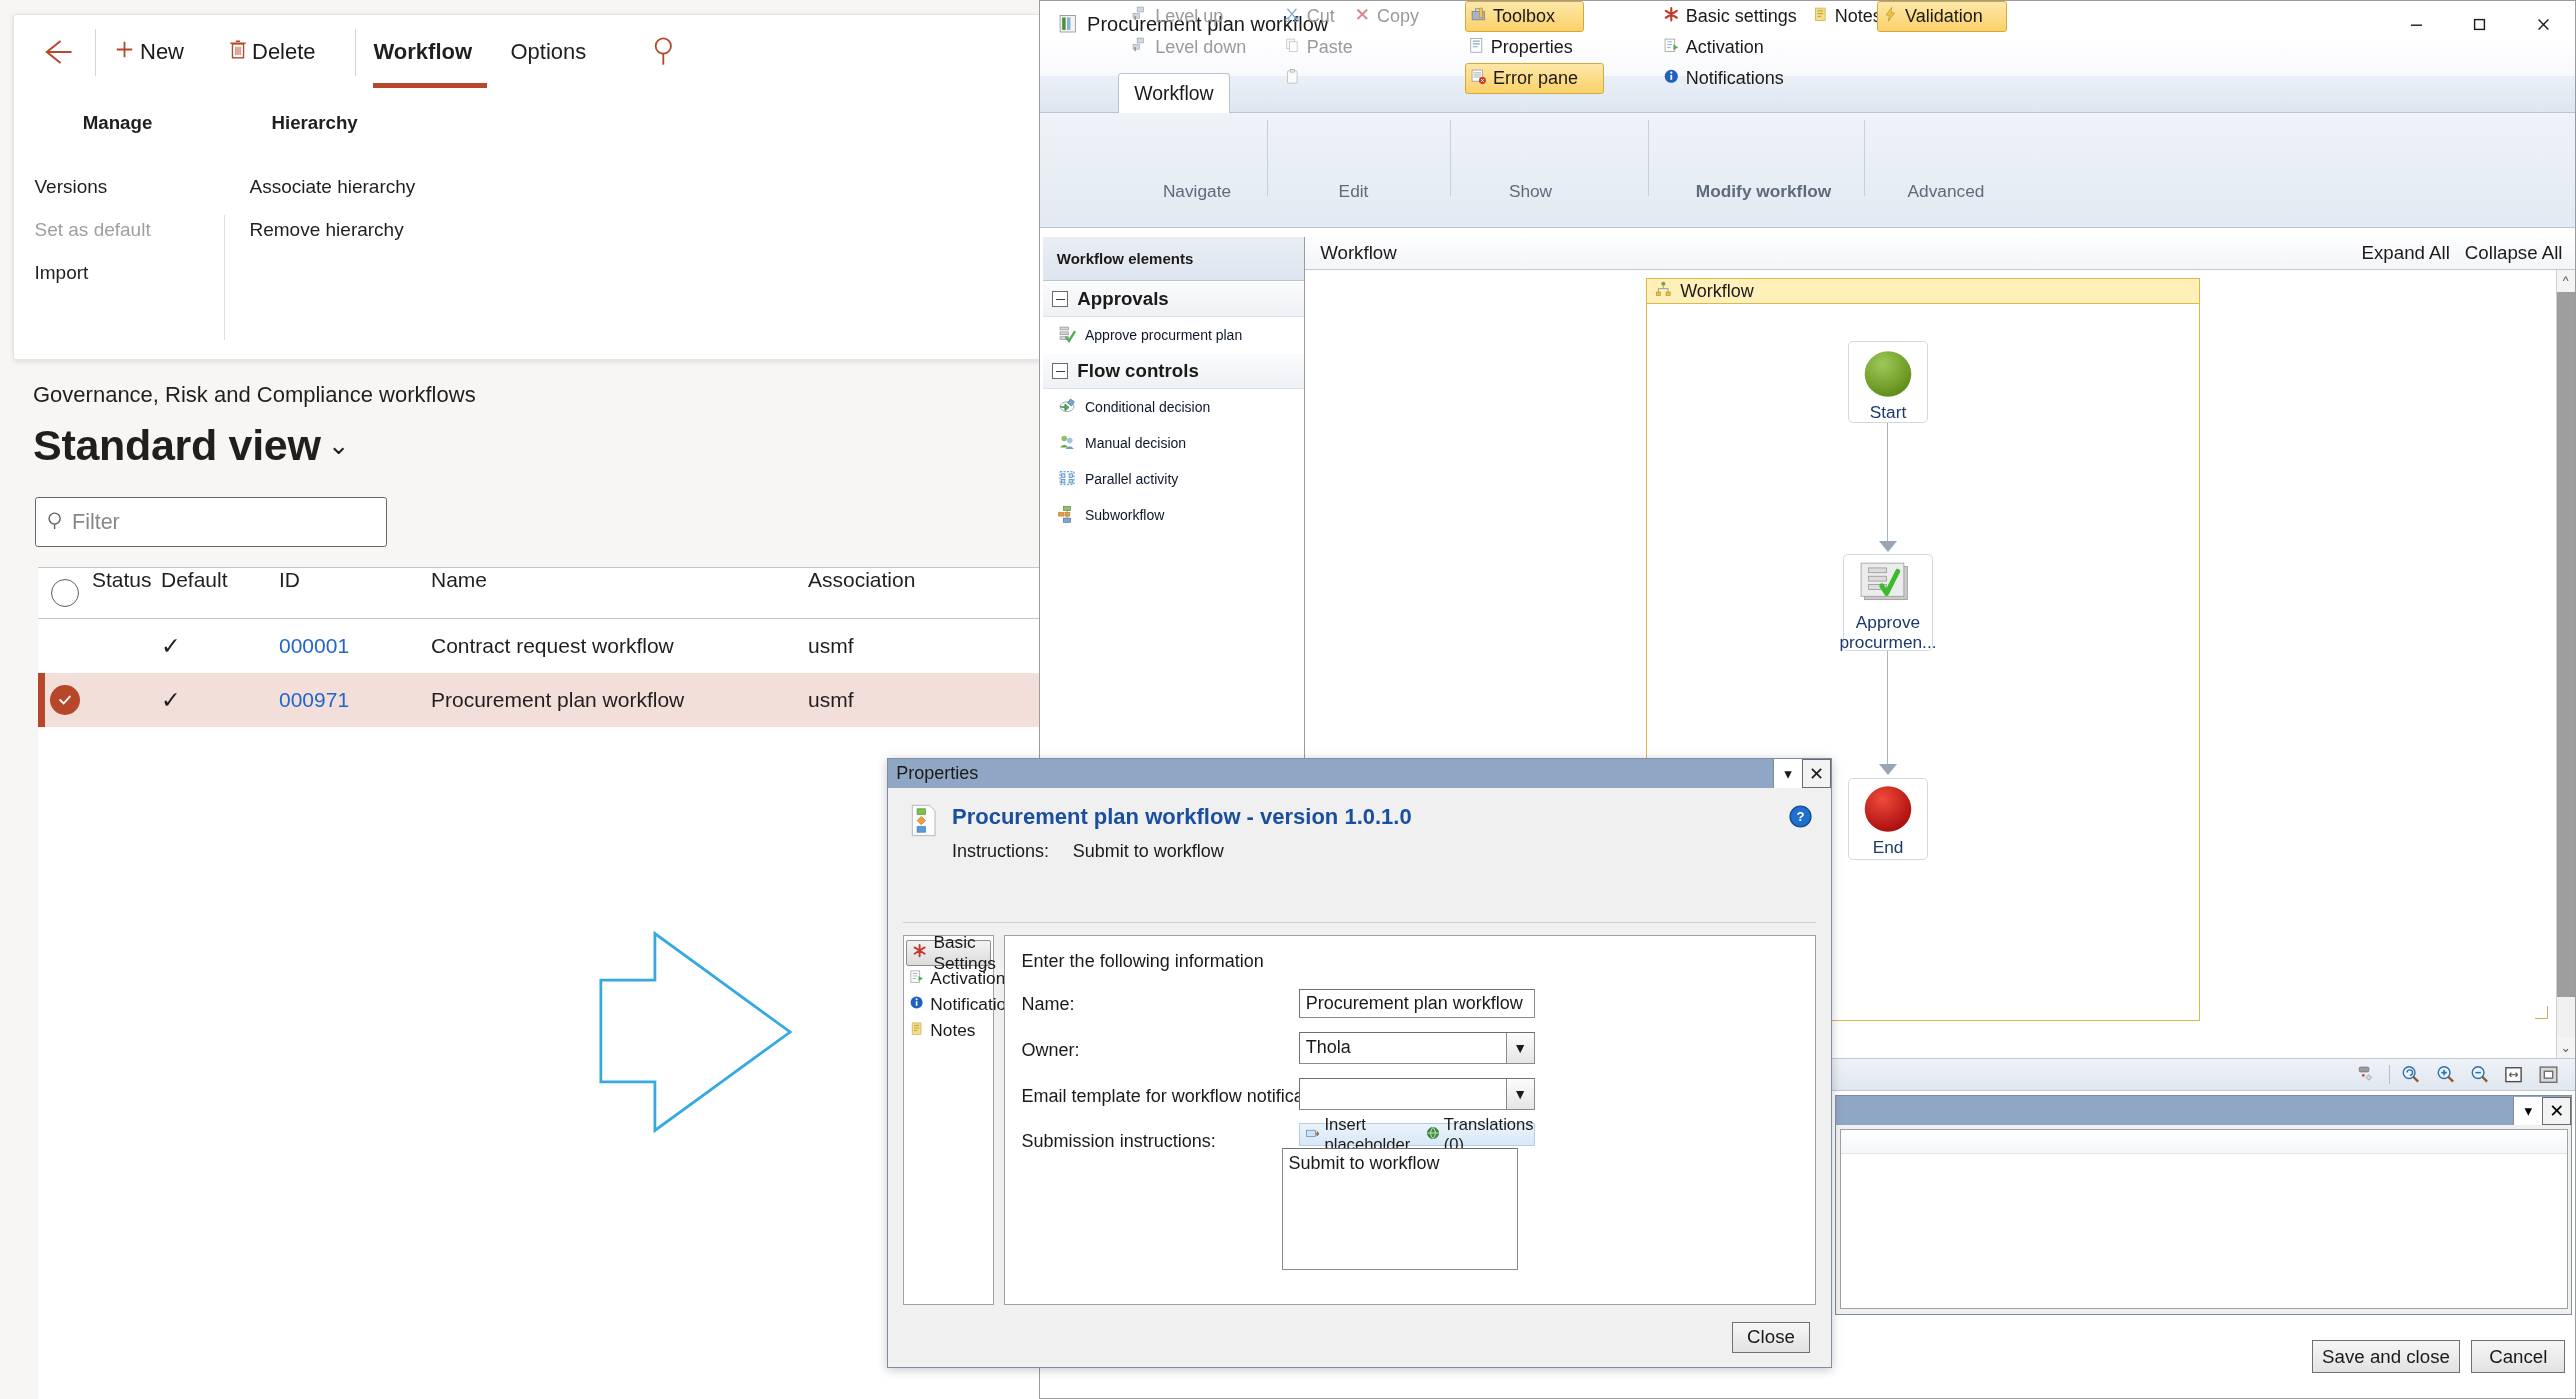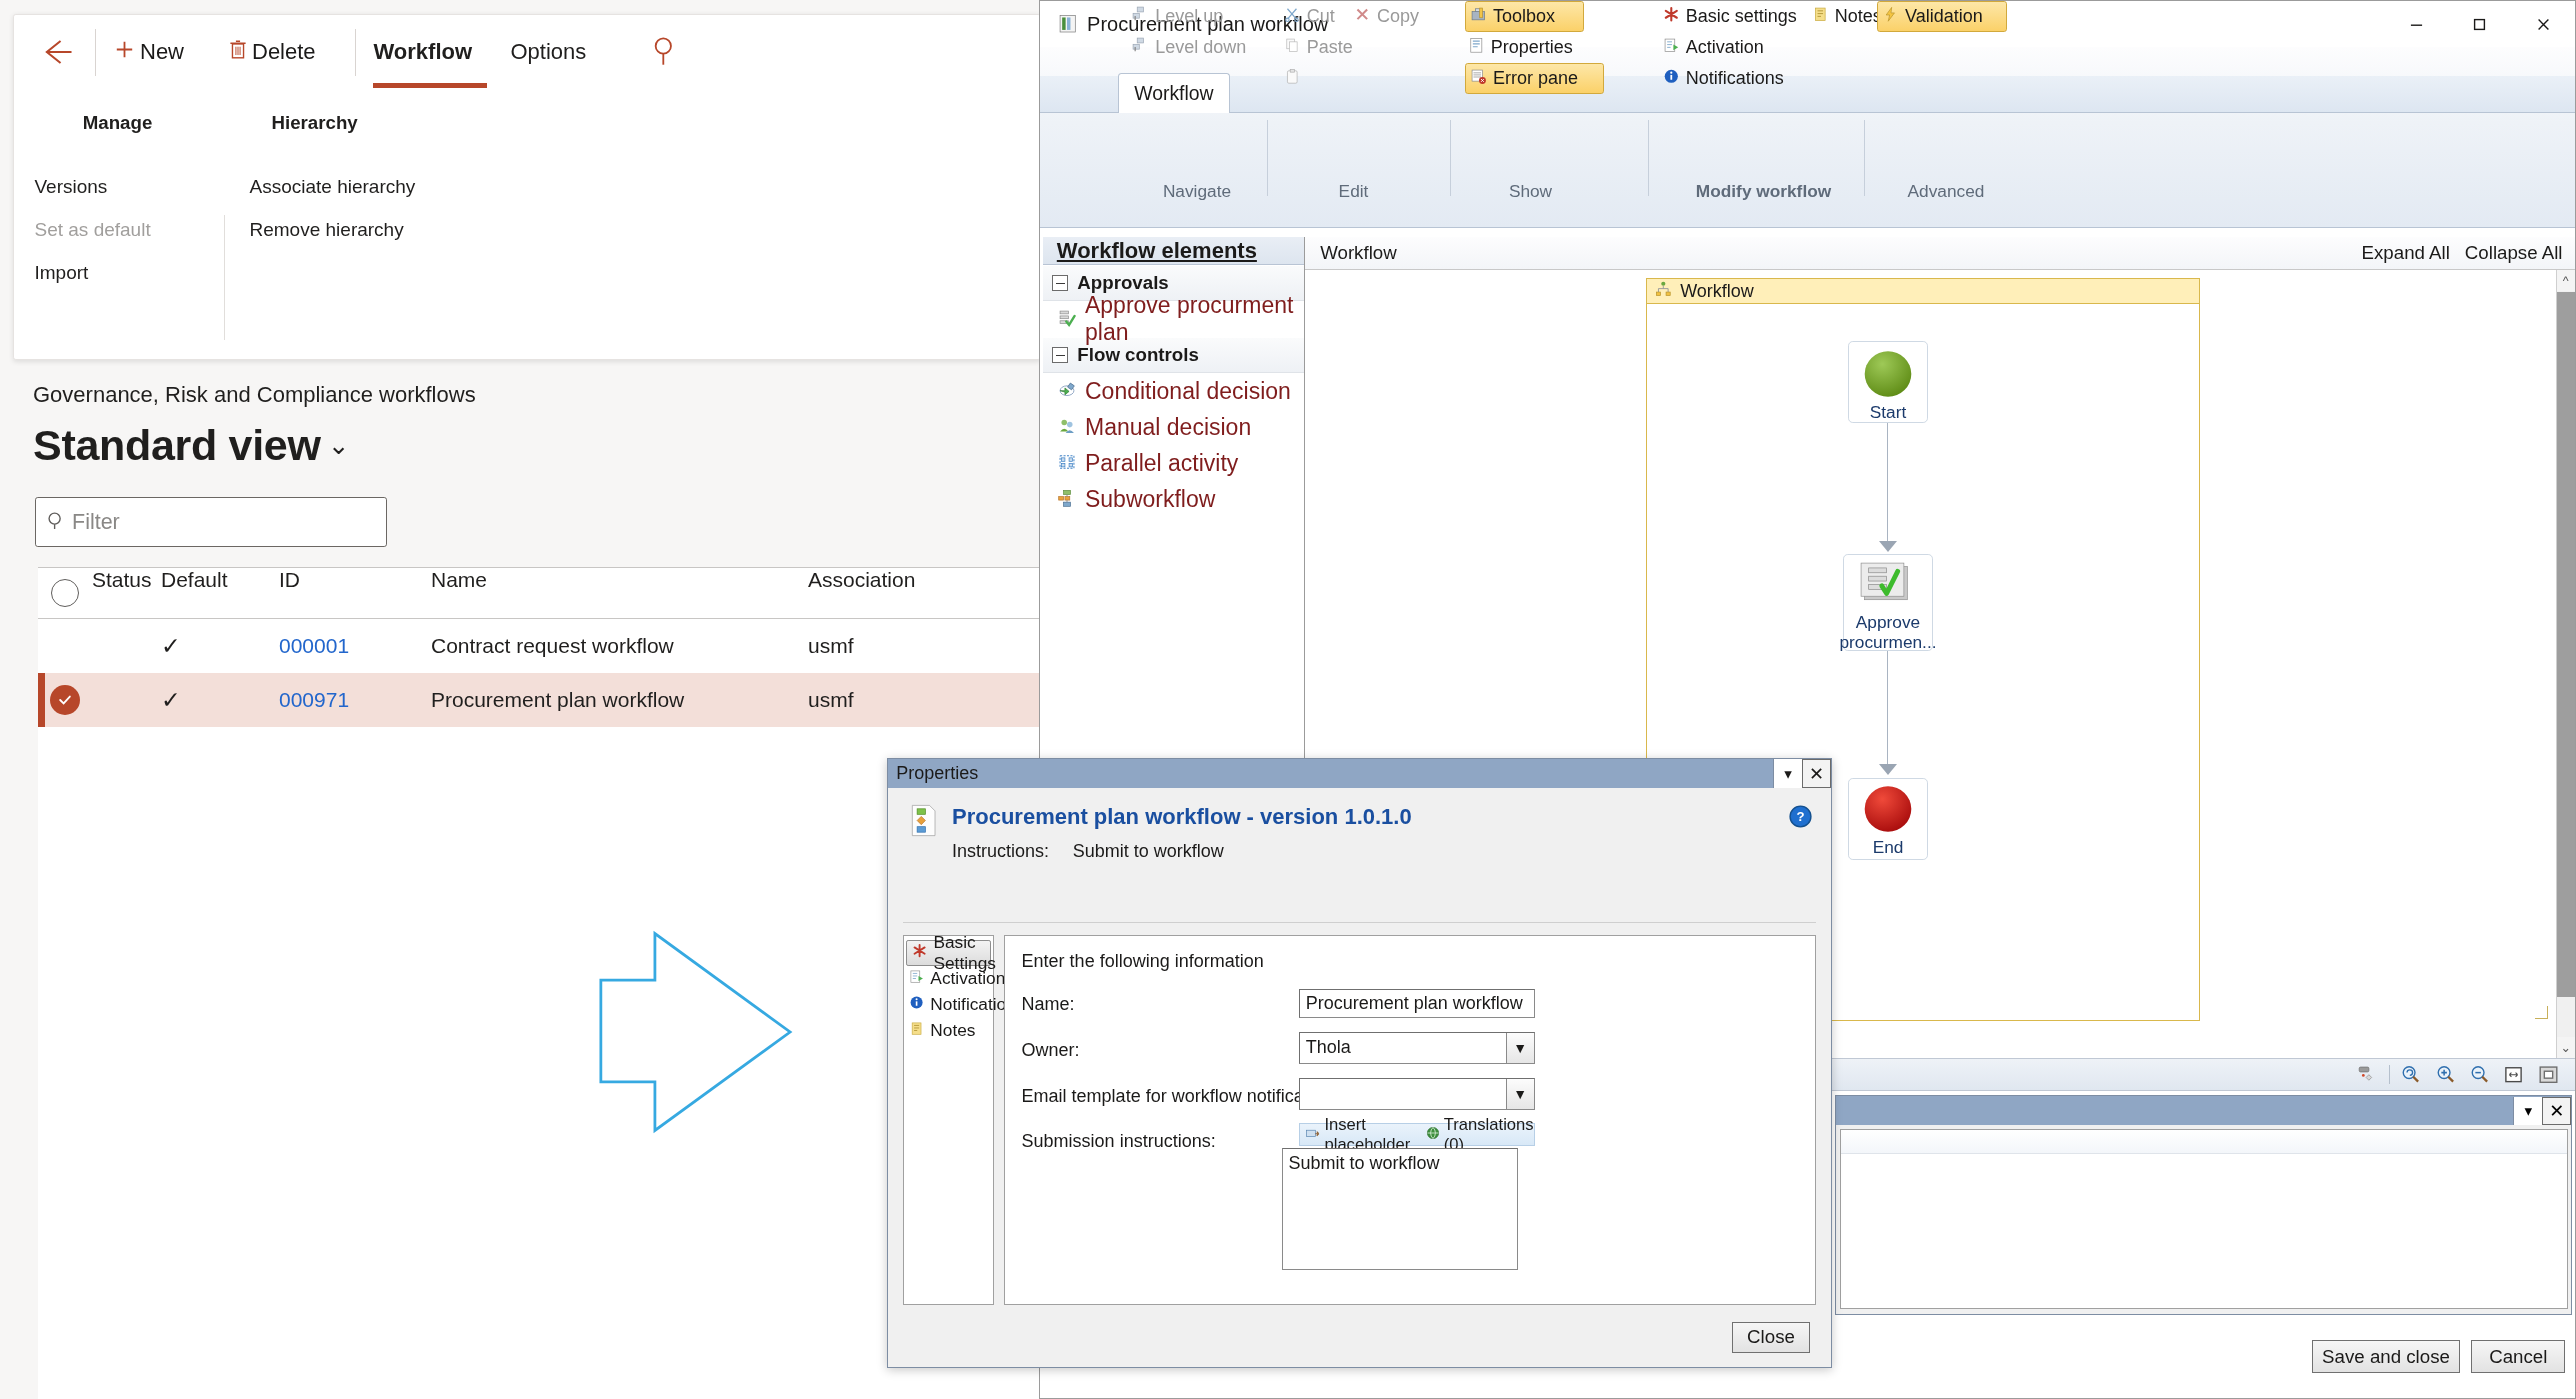--- a/index.html
+++ b/index.html
@@ -97,33 +97,33 @@
   .rb-item.hl { background:linear-gradient(180deg,#fde7a8 0%,#fbd169 100%);
       border:0.7px solid #d2a93c; border-radius:2.8px; padding:0 4.8px; height:31px;
       margin-left:-3.5px; }
   .rb-grp-label { position:absolute; top:180px; font-size:17.3px; color:#5f6b7a;
       text-align:center; }
   .rb-vsep { position:absolute; top:119px; width:0.7px; height:76px; background:#c6cfdb; }
 
   
   .elpanel { position:absolute; left:2.8px; top:236px; width:262px; bottom:0;
              background:#fff; border-right:0.7px solid #9b9b9b; }
-  .elpanel-hd { height:28px; background:linear-gradient(180deg,#e9eef5,#dde5ef);
+  .elpanel-hd { height:44px; background:linear-gradient(180deg,#e9eef5,#dde5ef);
       border-bottom:0.7px solid #b8c4d4; display:flex; align-items:center;
-      padding-left:14px; font-size:22px; font-weight:700; color:#1b1a19;text-decoration:underline; }
+      padding-left:14px; font-size:15px; font-weight:700; color:#1b1a19; }
   .el-group { height:36px; display:flex; align-items:center; gap:9.7px;
       padding-left:9.7px; font-size:18.7px; font-weight:700; color:#1b1a19;
       background:linear-gradient(180deg,#fafbfc,#eef1f5);
       border-bottom:0.7px solid #dfe3e8; border-top:0.7px solid #fff; cursor:pointer; }
   .el-expander { width:15.2px; height:15.2px; border:1px solid #6b6b6b; background:#fff;
       position:relative; }
   .el-expander:before { content:""; position:absolute; left:2.1px; right:2.1px; top:6.2px;
       height:1.4px; background:#3a3a3a; }
   .el-item { height:36px; display:flex; align-items:center; gap:9px;
-      padding-left:15.2px; font-size:23px; color:#7f1d1d; cursor:pointer; }
+      padding-left:15.2px; font-size:14px; color:#0f172a; cursor:pointer; }
 
   
   .canvas-wrap { position:absolute; left:265px; top:236px; right:0; height:821px;
       background:#fff; }
   .canvas-hd { height:33px; border-bottom:0.7px solid #c8c8c8;
       background:linear-gradient(180deg,#fdfdfe,#f3f5f8);
       display:flex; align-items:center; justify-content:space-between;
       padding:0 12.5px 0 15.2px; font-size:18.7px; color:#1b1a19; }
   .canvas-hd-right { display:flex; gap:15px; }
   .canvas-hd-right span { color:#1b1a19; cursor:pointer; }

